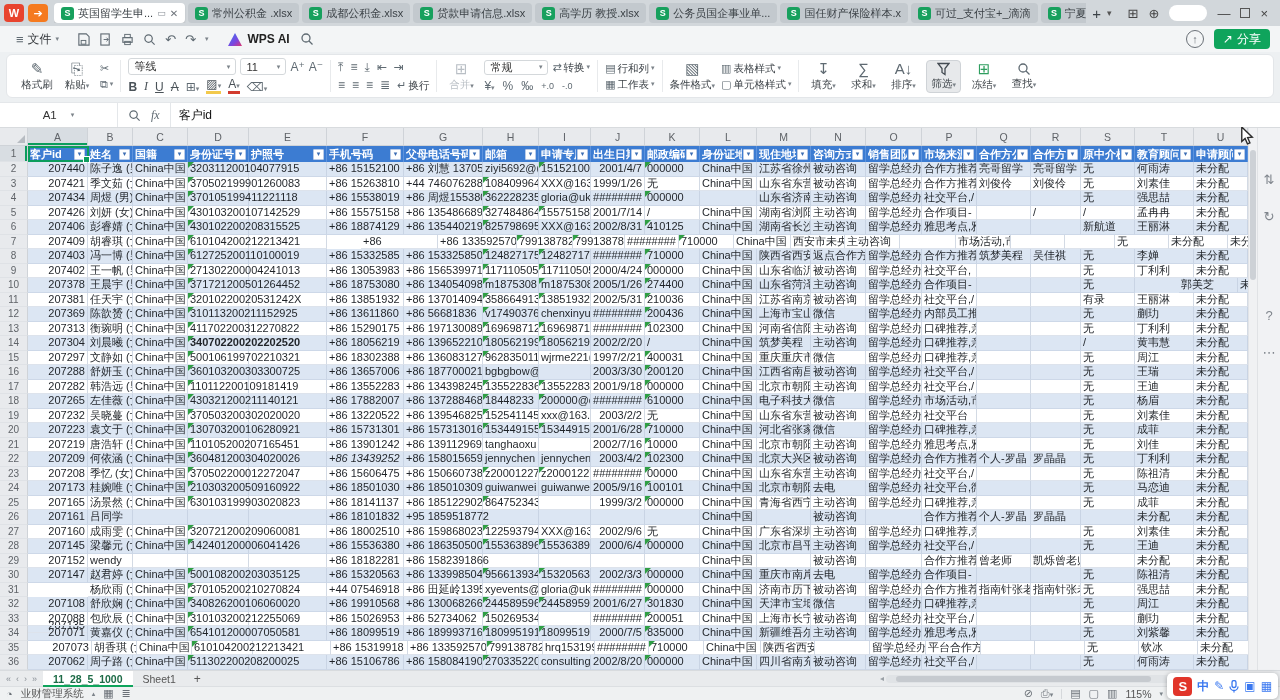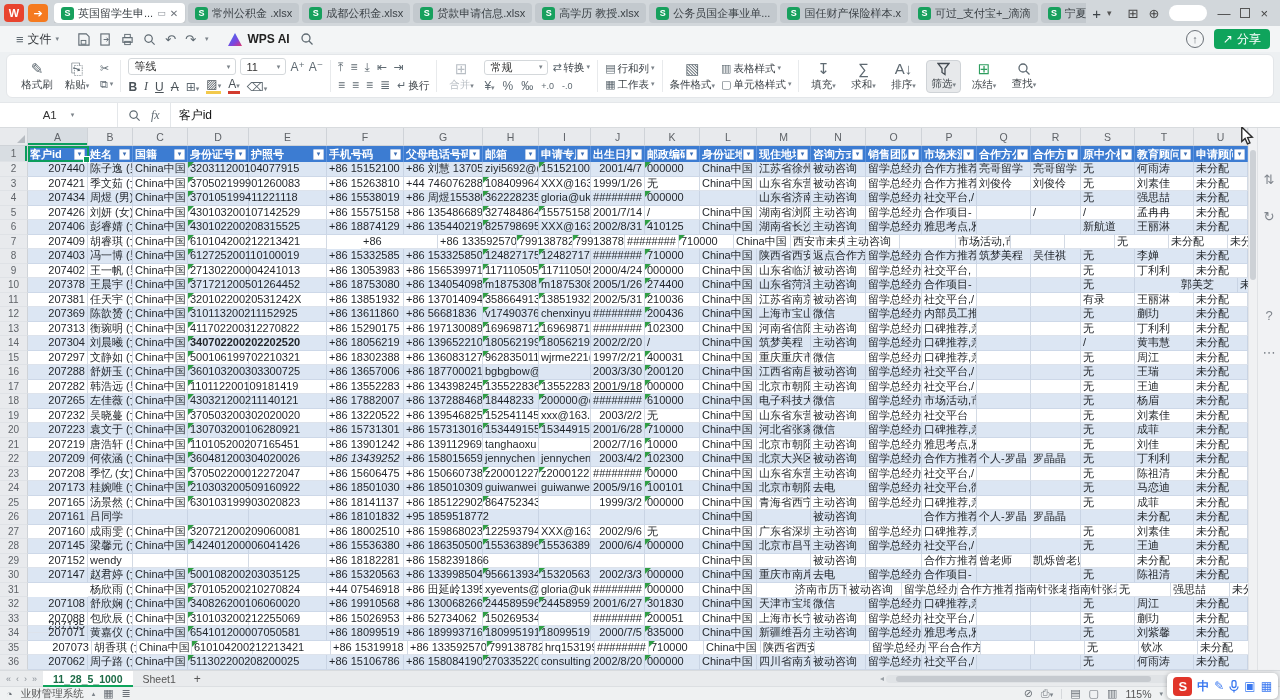--- a/index.html
+++ b/index.html
@@ -880,21 +880,21 @@
         <span class="rnum">17</span>
         <div class="dcell c0 ar" style="width: 60px;"><span class="ct">207282</span></div>
         <div class="dcell c1" style="width: 45px;"><span class="ct">韩浩远 (男</span></div>
         <div class="dcell c2" style="width: 55px;"><span class="ct">China中国</span></div>
         <div class="dcell c3 spill tri" style="width: 61px;"><span class="ct">110112200109181419</span></div>
         <div class="dcell c4" style="width: 78px;"><span class="ct"></span></div>
         <div class="dcell c5" style="width: 77px;"><span class="ct">+86 13552283</span></div>
         <div class="dcell c6" style="width: 79px;"><span class="ct">+86 1343982452</span></div>
         <div class="dcell c7 tri" style="width: 56px;"><span class="ct">135522836</span></div>
         <div class="dcell c8 tri" style="width: 52px;"><span class="ct">135522836</span></div>
-        <div class="dcell c9 ar" style="width: 54px; text-decoration: underline;"><span class="ct">2001/9/18</span></div>
+        <div class="dcell c9 ar" style="width: 54px;"><span class="ct">2001/9/18</span></div>
         <div class="dcell c10 tri" style="width: 55px;"><span class="ct">000000</span></div>
         <div class="dcell c11" style="width: 57px;"><span class="ct">China中国</span></div>
         <div class="dcell c12" style="width: 54px;"><span class="ct">北京市朝阳</span></div>
         <div class="dcell c13" style="width: 55px;"><span class="ct">主动咨询</span></div>
         <div class="dcell c14" style="width: 56px;"><span class="ct">留学总经办</span></div>
         <div class="dcell c15" style="width: 55px;"><span class="ct">社交平台,/</span></div>
         <div class="dcell c16" style="width: 54px;"><span class="ct"></span></div>
         <div class="dcell c17" style="width: 50px;"><span class="ct"></span></div>
         <div class="dcell c18" style="width: 54px;"><span class="ct">无</span></div>
         <div class="dcell c19" style="width: 59px;"><span class="ct">王迪</span></div>
@@ -1219,21 +1219,21 @@
         <div class="dcell c2" style="width: 55px;"><span class="ct">China中国</span></div>
         <div class="dcell c3 spill tri" style="width: 61px;"><span class="ct">370105200210270824</span></div>
         <div class="dcell c4" style="width: 78px;"><span class="ct"></span></div>
         <div class="dcell c5" style="width: 77px;"><span class="ct">+44 07546918</span></div>
         <div class="dcell c6" style="width: 79px;"><span class="ct">+86 田延岭1395</span></div>
         <div class="dcell c7" style="width: 56px;"><span class="ct">xyevents@</span></div>
         <div class="dcell c8" style="width: 52px;"><span class="ct">gloria@uk</span></div>
         <div class="dcell c9 ar" style="width: 54px;"><span class="ct">########</span></div>
         <div class="dcell c10 tri" style="width: 55px;"><span class="ct">000000</span></div>
         <div class="dcell c11" style="width: 57px;"><span class="ct">China中国</span></div>
-        <div class="dcell c12" style="width: 54px; margin-left: 36px;"><span class="ct">济南市历下</span></div>
+        <div class="dcell c12" style="width: 54px;"><span class="ct">济南市历下</span></div>
         <div class="dcell c13" style="width: 55px;"><span class="ct">被动咨询</span></div>
         <div class="dcell c14" style="width: 56px;"><span class="ct">留学总经办</span></div>
         <div class="dcell c15" style="width: 55px;"><span class="ct">合作方推荐</span></div>
         <div class="dcell c16" style="width: 54px;"><span class="ct">指南针张老师</span></div>
         <div class="dcell c17" style="width: 50px;"><span class="ct">指南针张老师</span></div>
         <div class="dcell c18" style="width: 54px;"><span class="ct">无</span></div>
         <div class="dcell c19" style="width: 59px;"><span class="ct">强思喆</span></div>
         <div class="dcell c20" style="width: 54px;"><span class="ct">未分配</span></div>
       </div>
       <div class="drow band">

